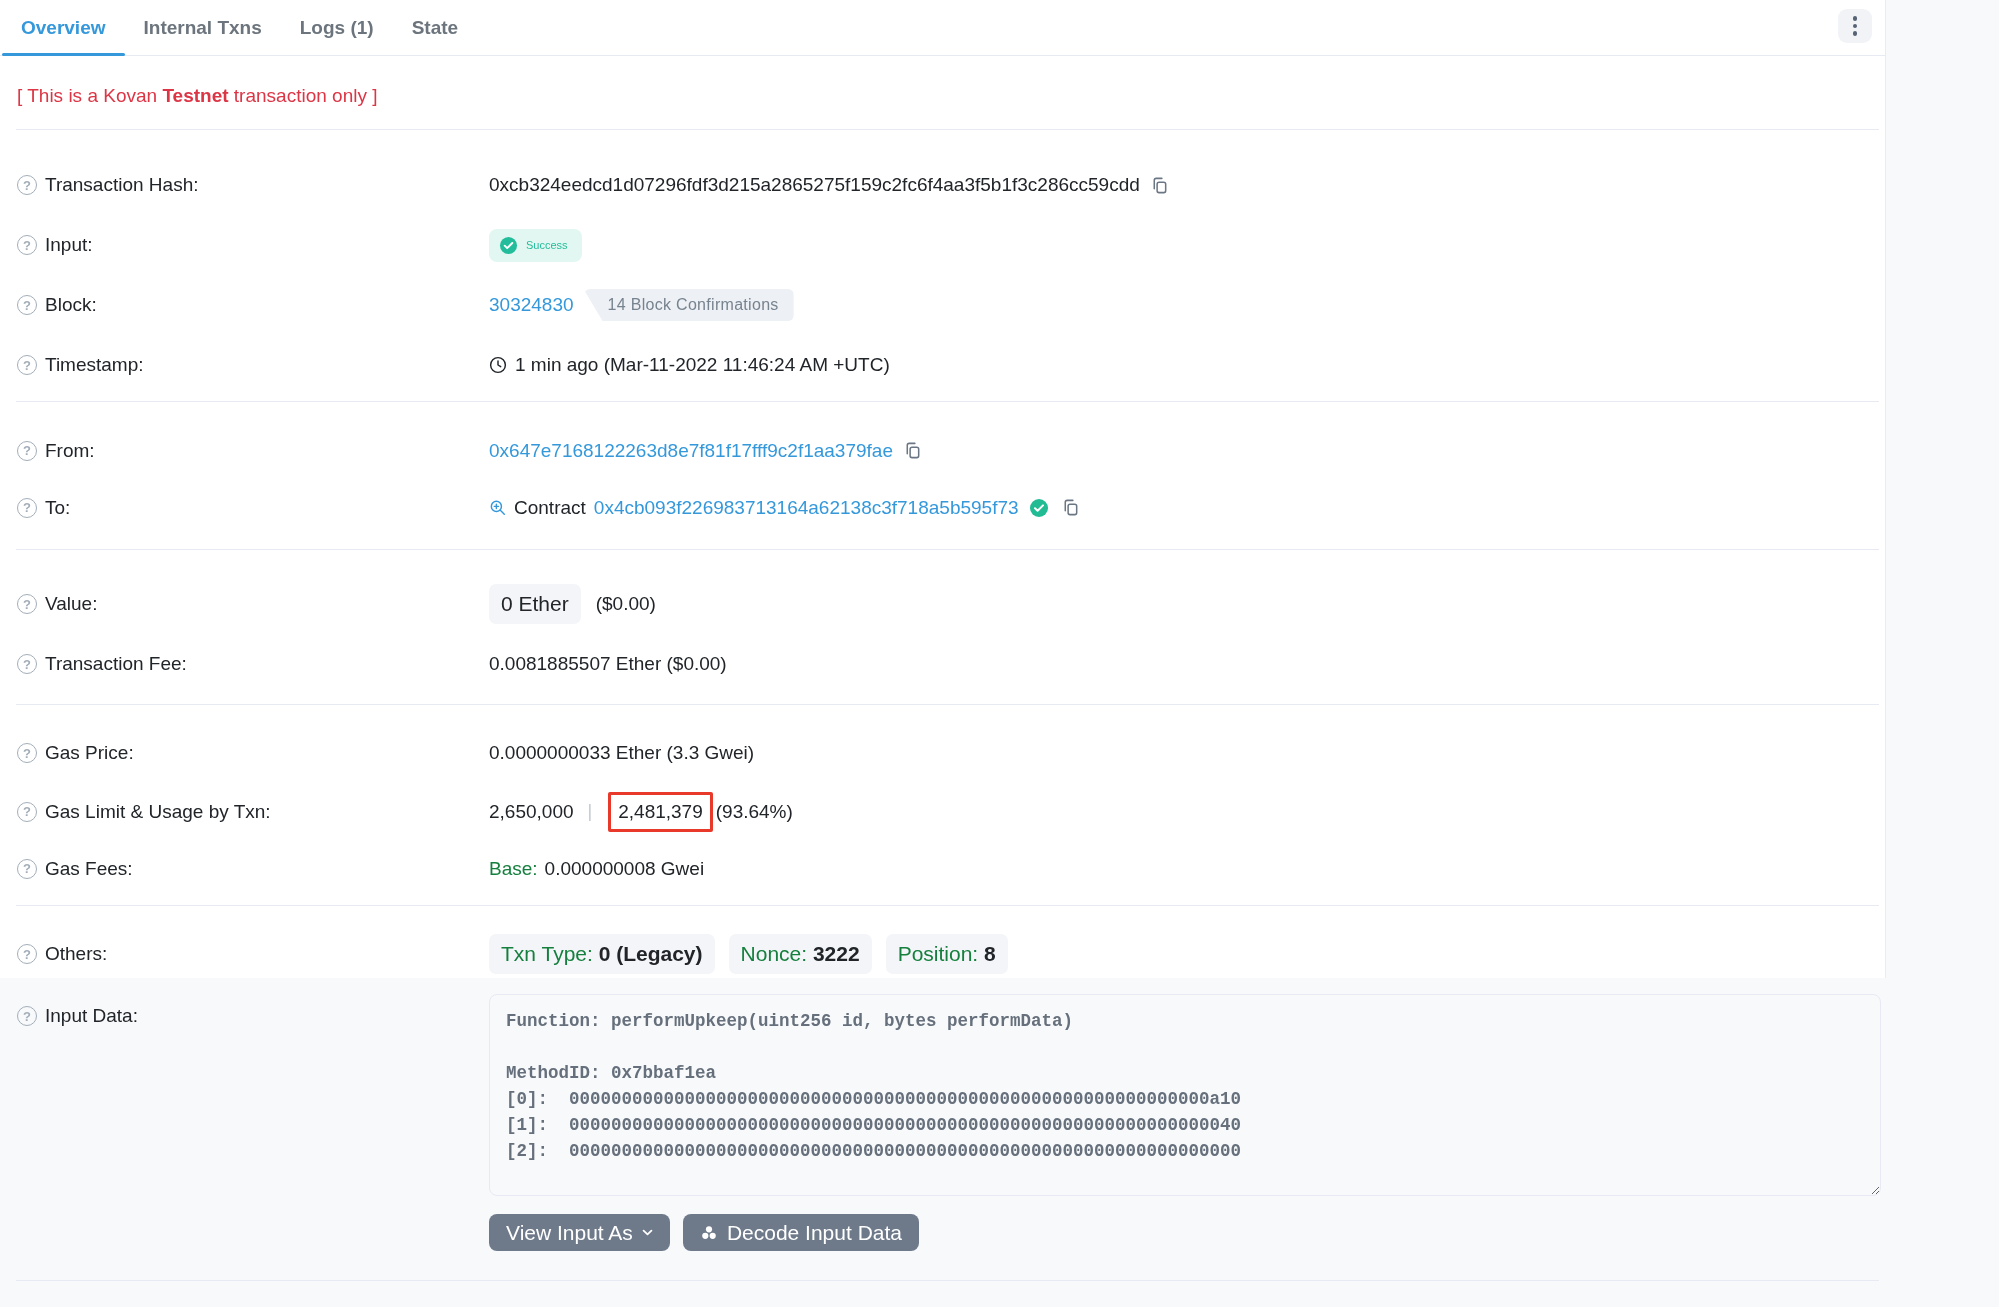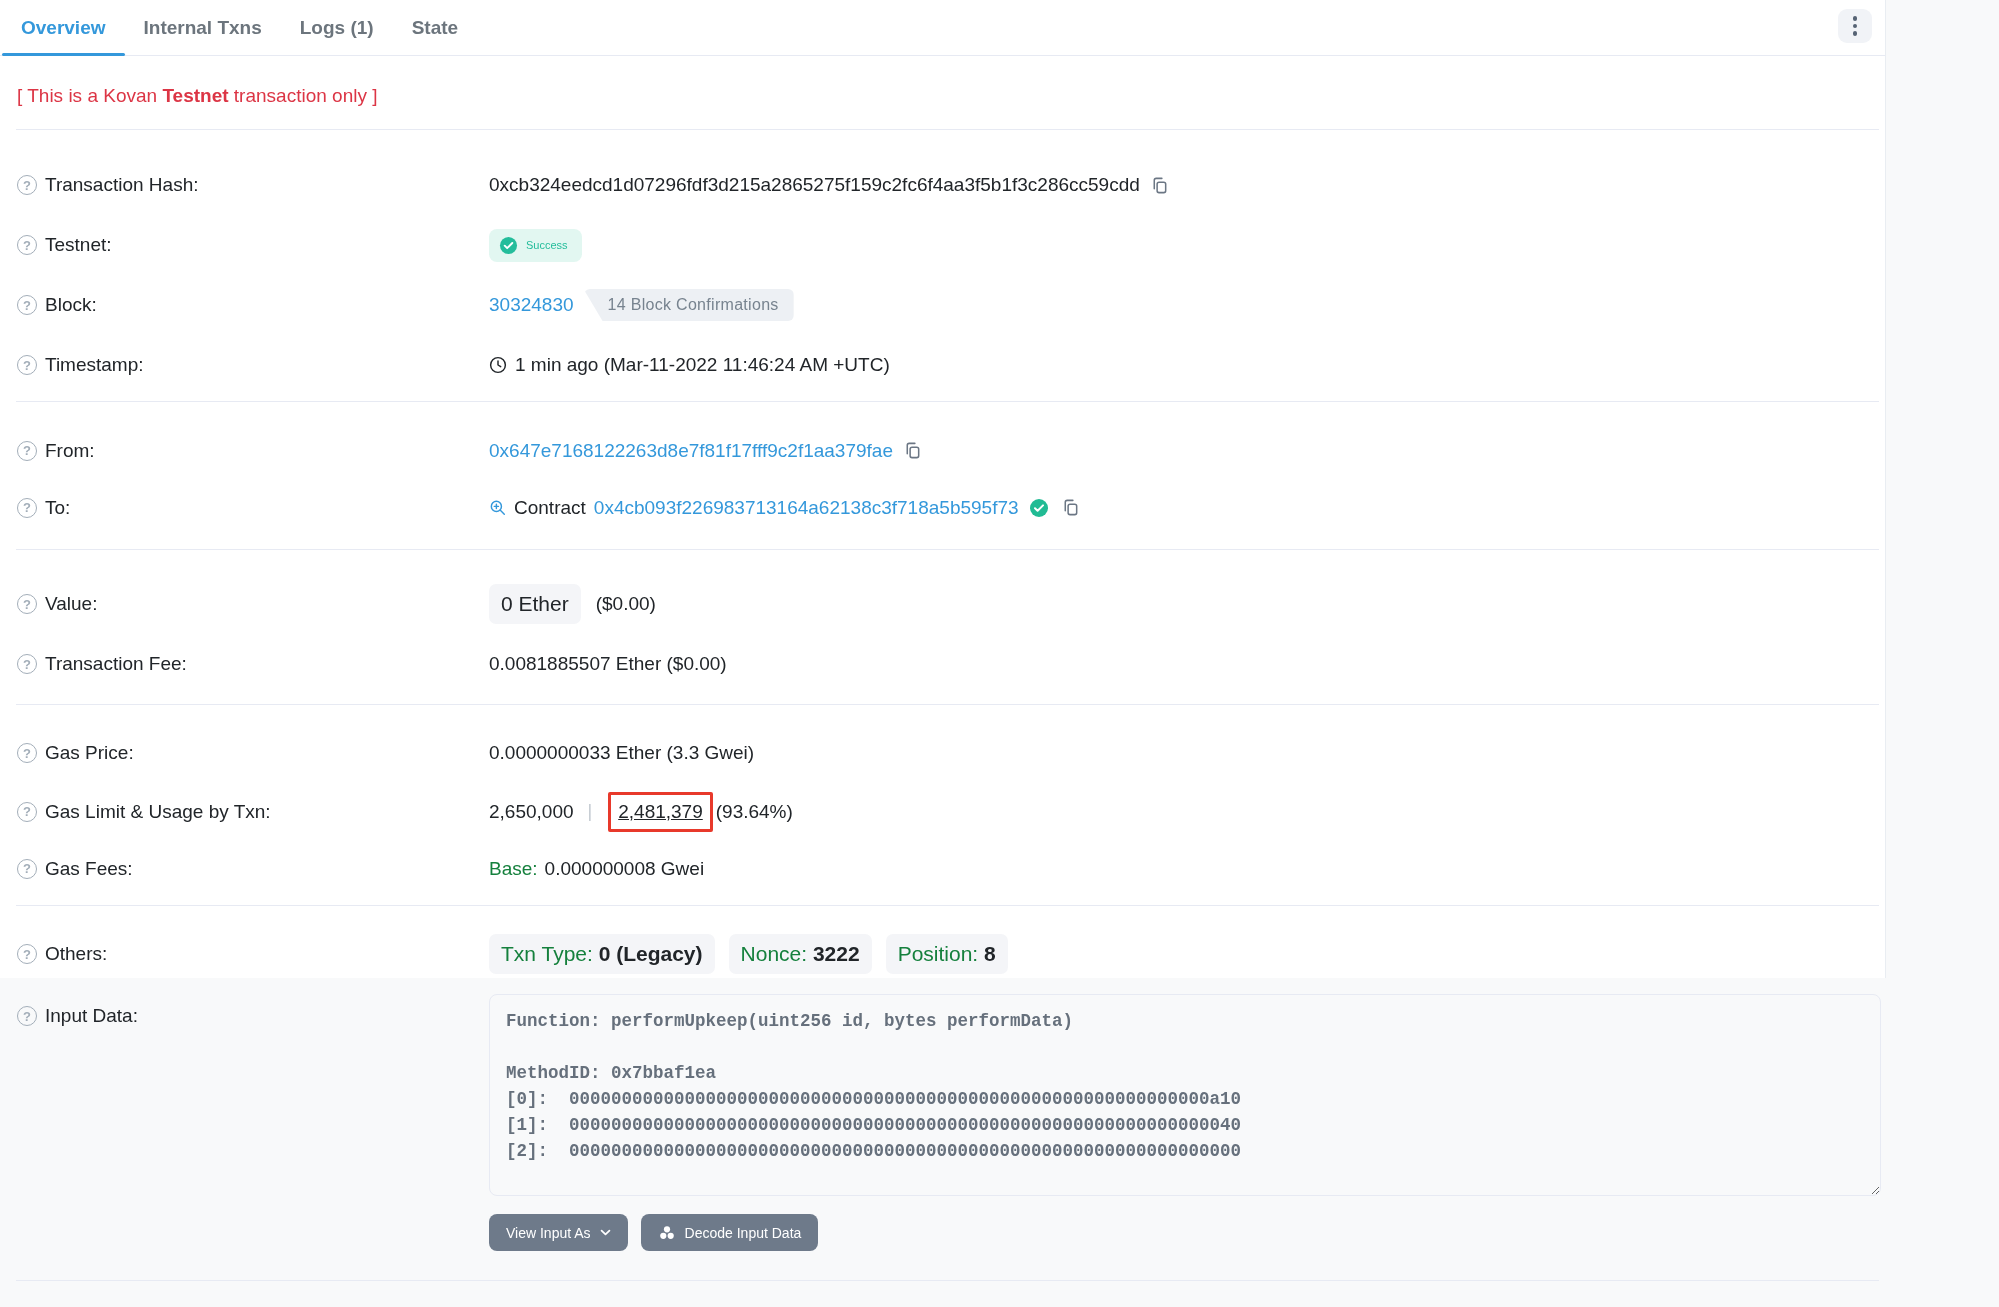--- a/index.html
+++ b/index.html
@@ -103,21 +103,21 @@
   .badge-gray {
     background:#f4f5f8; border-radius:7px;
     padding:8px 12px; font-size:21px; color:#212529;
   }
   .badge-kv { margin-right:14px; }
   .badge-kv .v { font-weight:700; color:#212529; }
   .sep-bar { color:#c2c9d0; margin:0 14px; font-size:18px; }
   .redbox {
     display:inline-flex; align-items:flex-start;
     border:3px solid #e8392b; border-radius:2px;
-    padding:6px 7px; margin:0 3px 0 2px;text-decoration:underline;
+    padding:6px 7px; margin:0 3px 0 2px;
   }
   
   .row-input { display:flex; align-items:flex-start; padding:0 4px 0 17px; margin-top:10px; }
   .row-input .label { padding-top:11px; }
   .inputdata {
     flex:1; height:202px;
     background:#f8f9fa;
     border:1px solid #e7eaf3;
     border-radius:8px;
     padding:13px 16px;
@@ -128,21 +128,21 @@
     outline:none;
     white-space:pre;
     overflow:auto;
     font-weight:bold;
   }
   .btnrow { display:flex; gap:13px; margin:18px 0 0 489px; }
   .btn {
     height:37px;
     display:inline-flex; align-items:center; gap:9px;
     background:#6e7a8a; color:#ffffff;
-    font-size:14px;
+    font-size:21px;
     border:none; border-radius:8px;
     padding:0 17px;
     cursor:pointer;
     font-family:inherit;
   }
   .bottom-divider { height:1px; background:#e7eaf3; margin:29px 6px 0 16px; }
 </style>
 </head>
 <body>
 
@@ -187,21 +187,21 @@
               <rect x="7.5" y="6.5" width="9" height="11" rx="2"></rect>
               <path d="M4.5 13.5v-9a2 2 0 0 1 2-2h6"></path>
             </svg>
         </span>
       </div>
     </div>
 
     <div class="row">
       <div class="label">
         <span class="qicon">?</span>
-        <span>Testnet:</span>
+        <span>Input:</span>
       </div>
       <div class="value">
         <span class="badge-success">
           <svg width="19" height="19" viewBox="0 0 20 20">
               <circle cx="10" cy="10" r="9" fill="#24bd9b"></circle>
               <path d="M6 10.2l2.6 2.6L14 7.4" stroke="#fff" stroke-width="2" fill="none" stroke-linecap="round" stroke-linejoin="round"></path>
             </svg>
           <span>Success</span>
         </span>
       </div>

